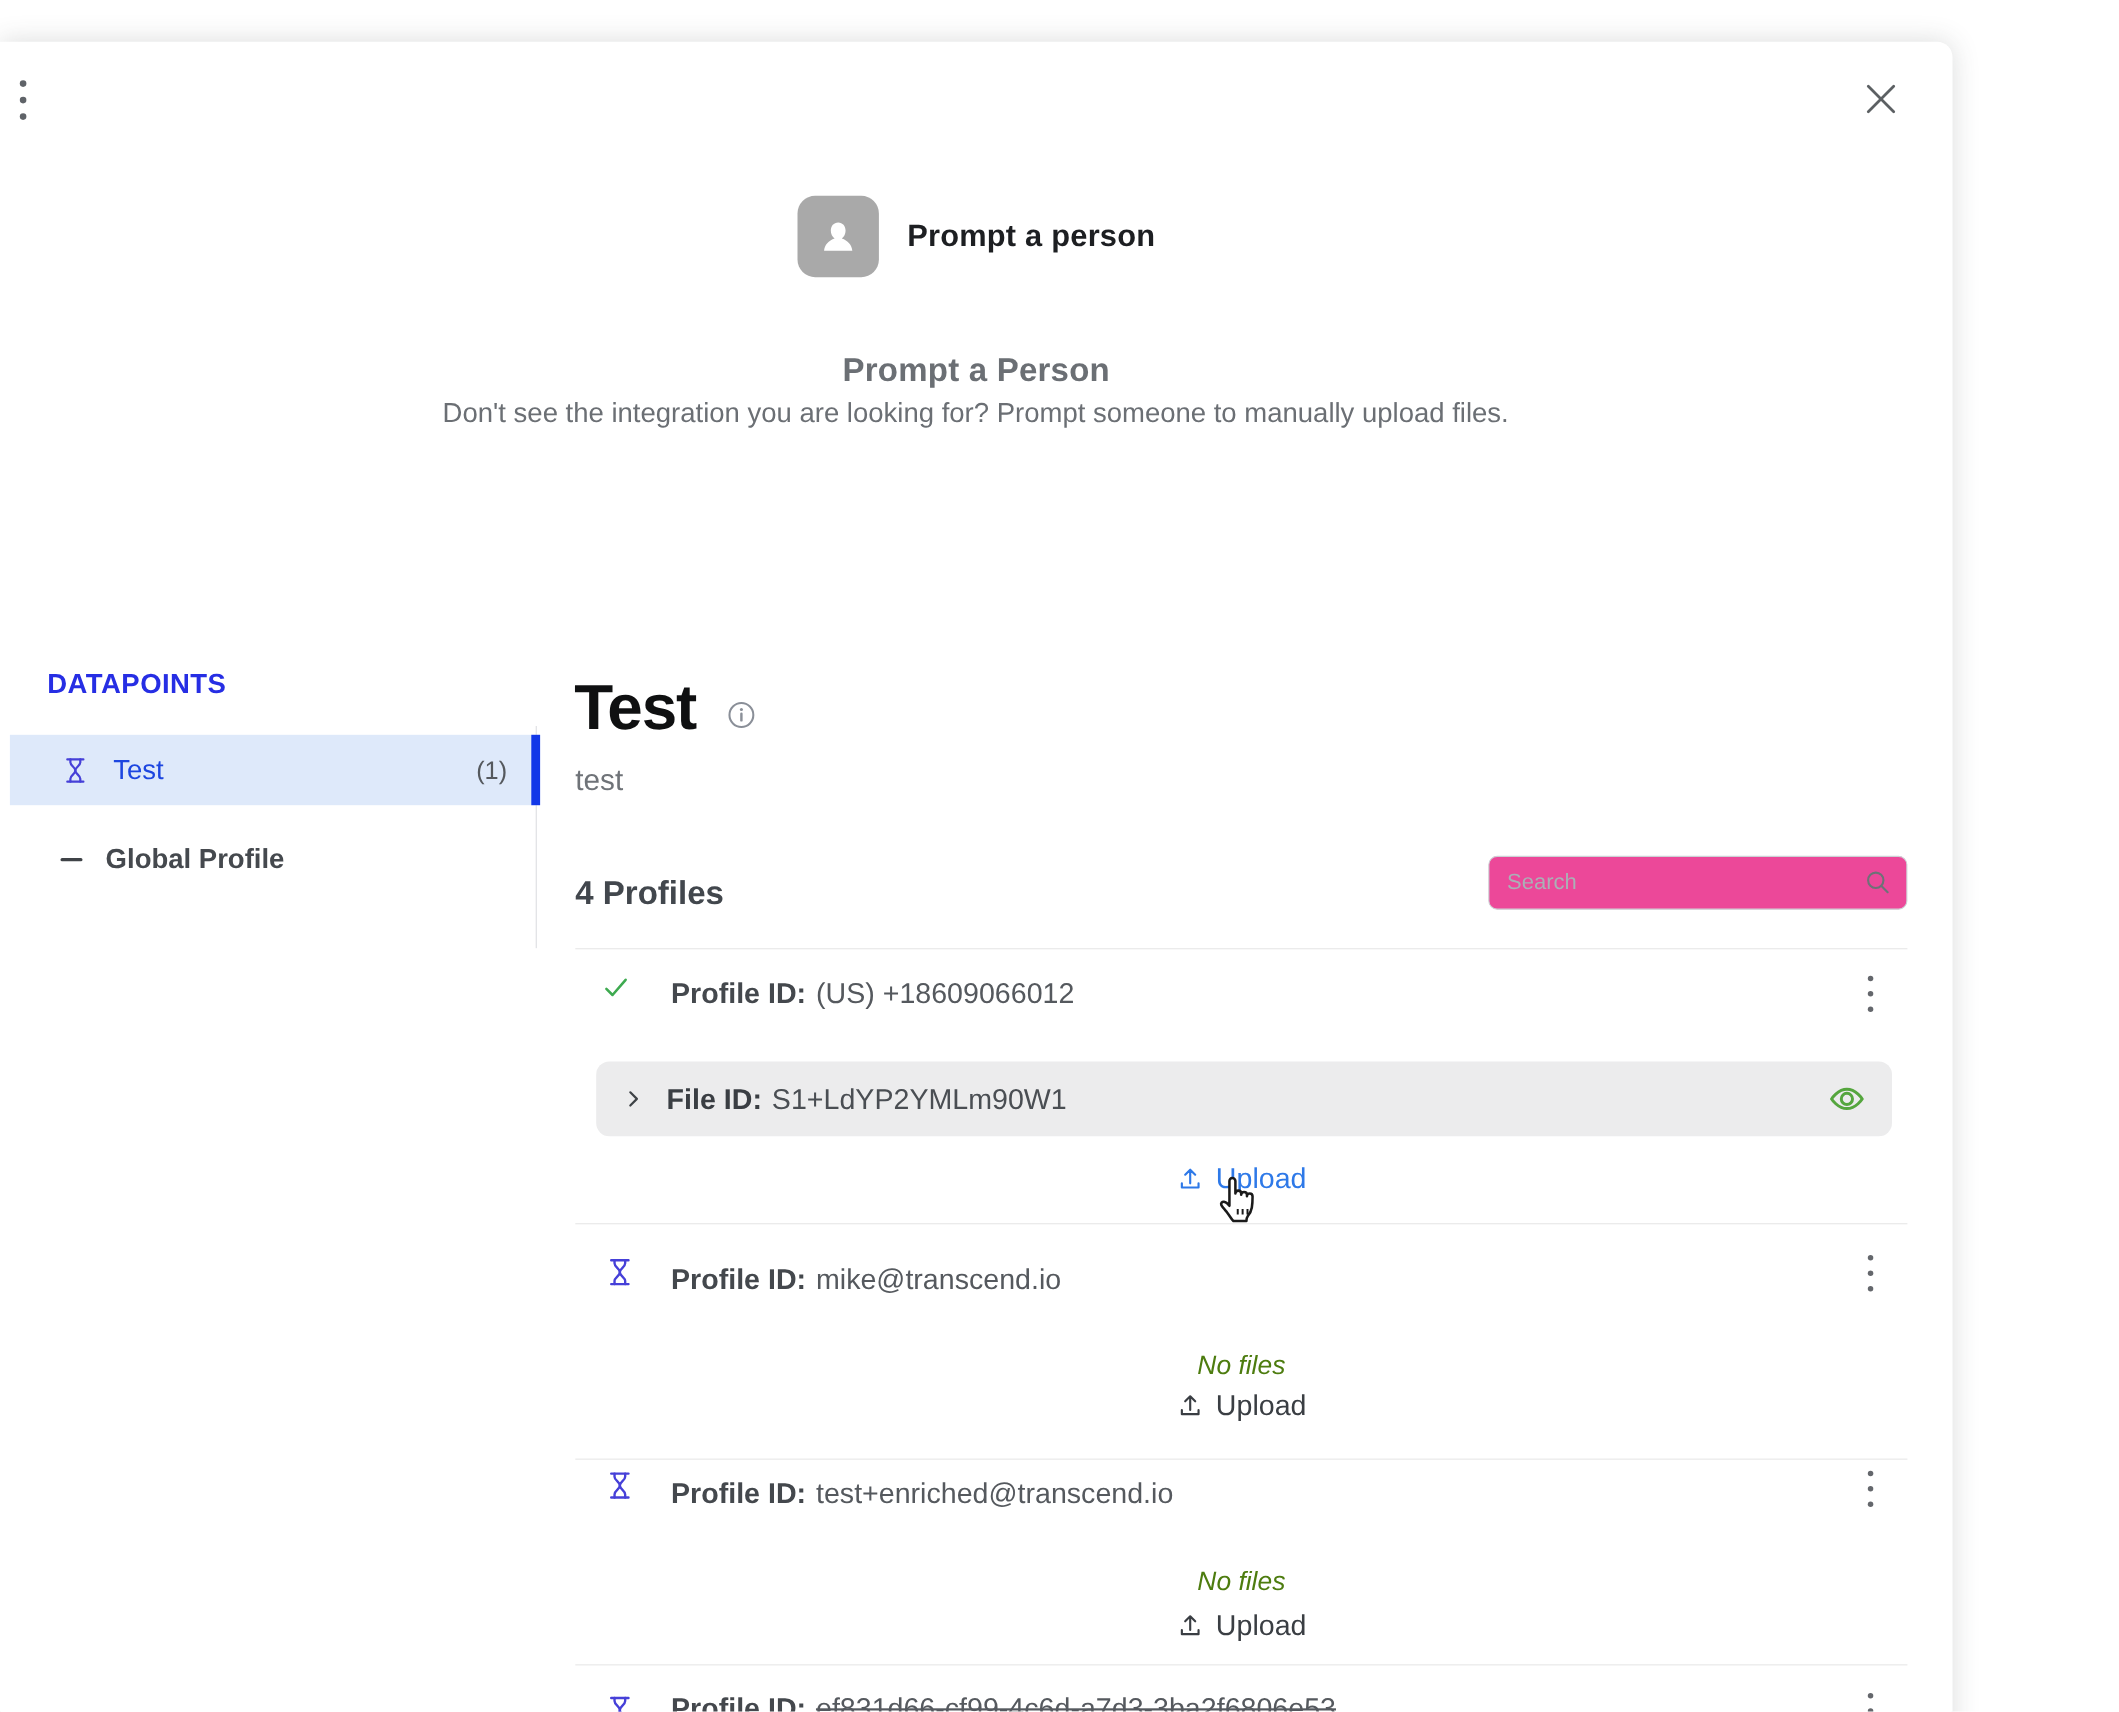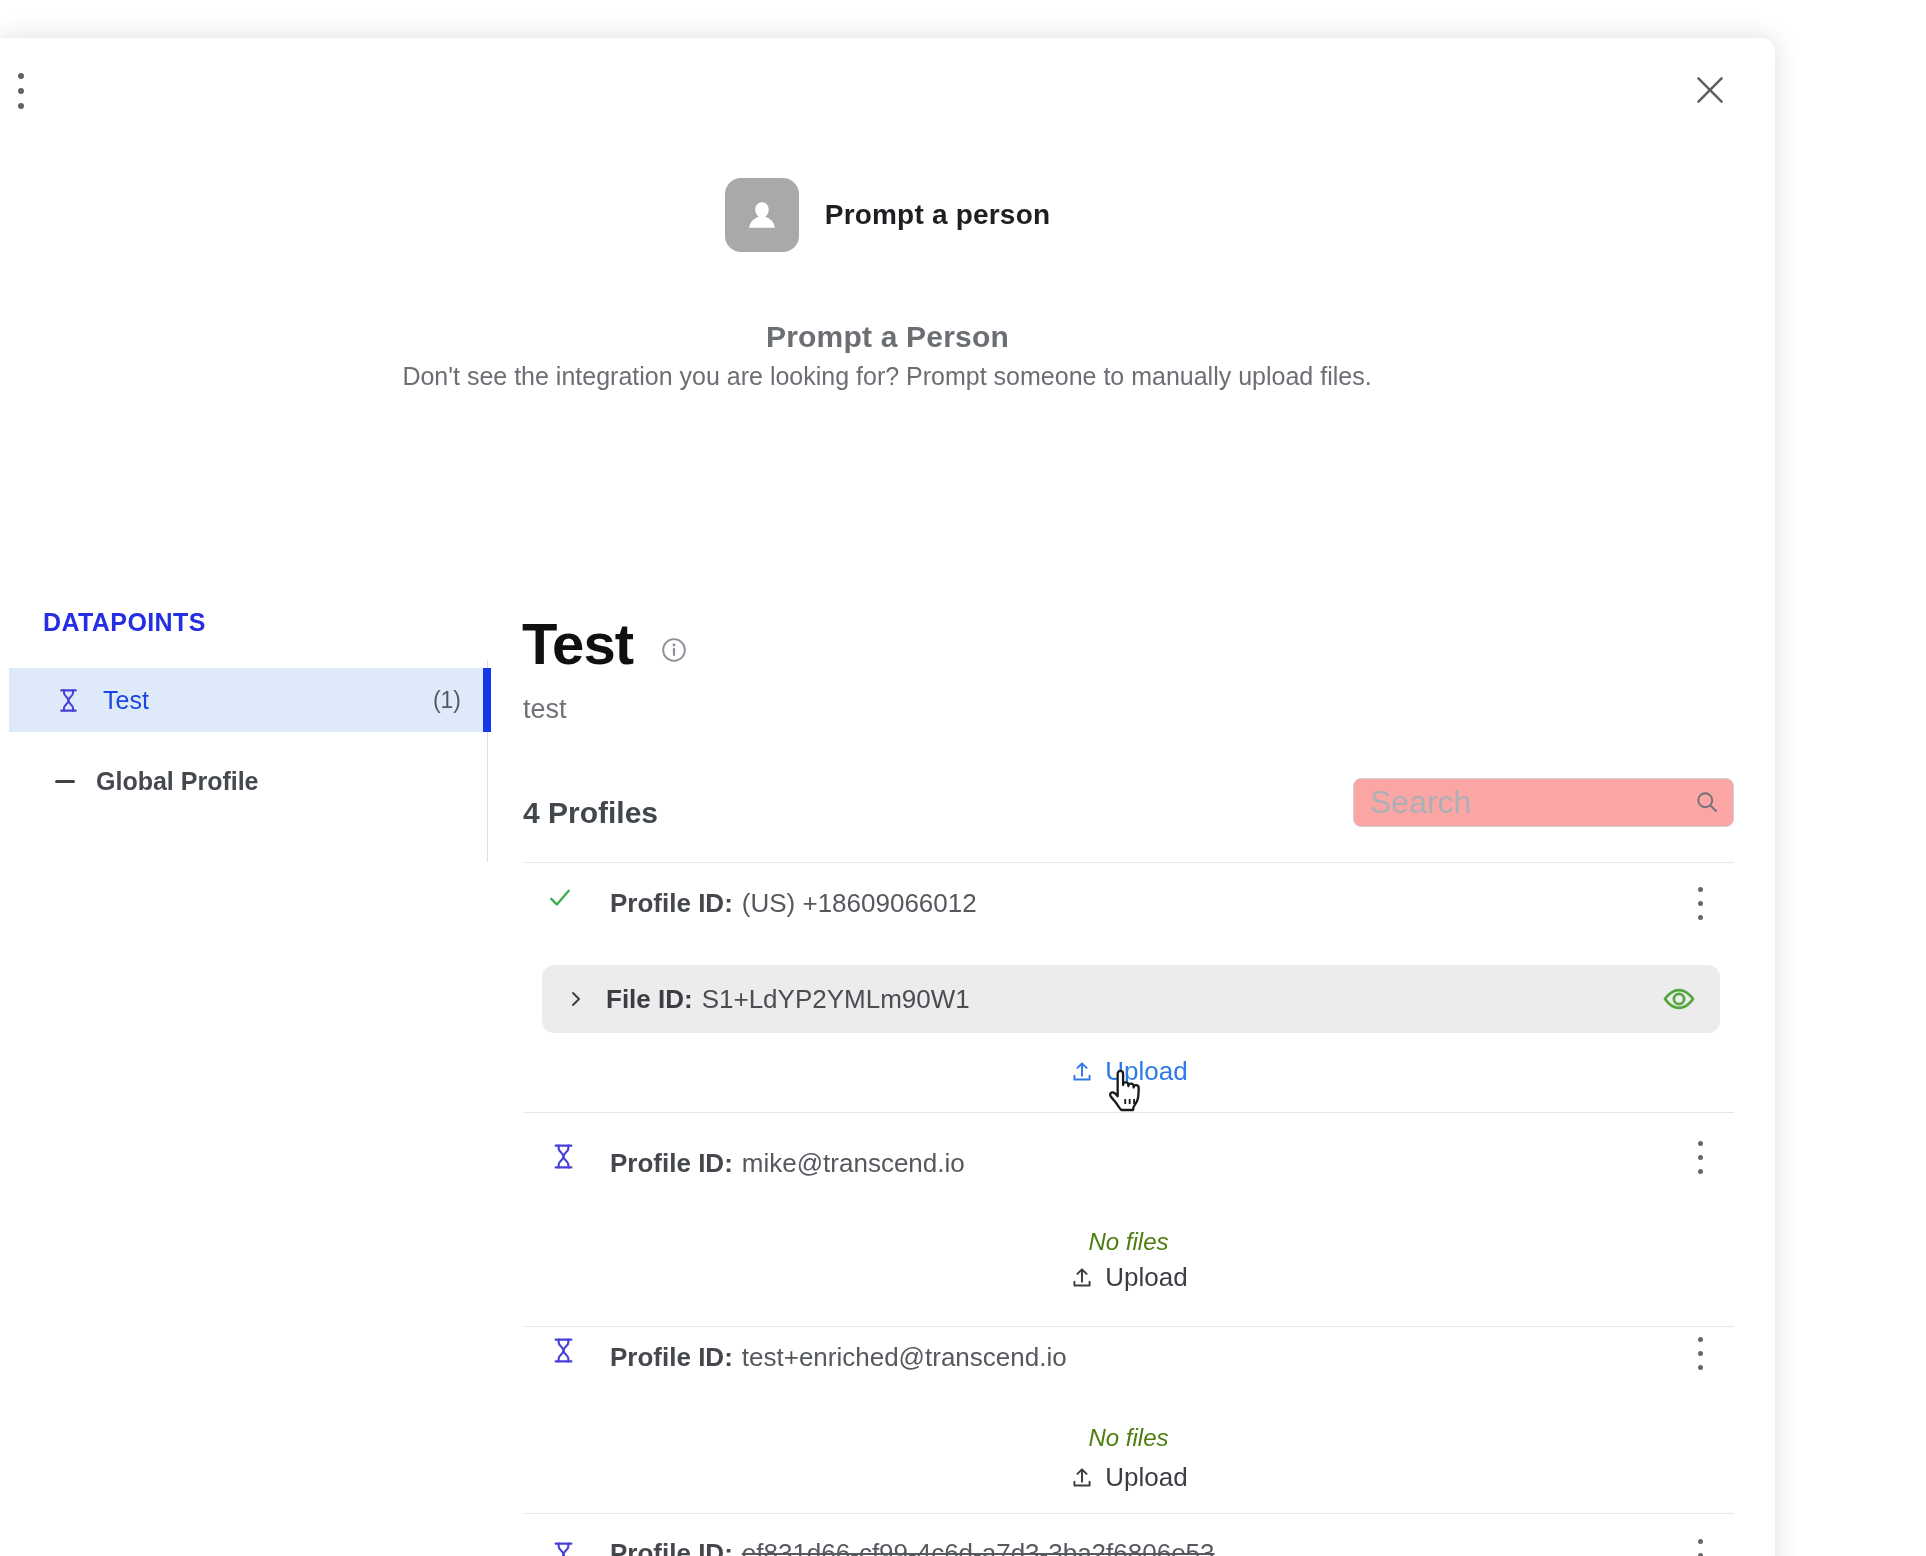--- a/index.html
+++ b/index.html
@@ -44,21 +44,21 @@
   .side-item-label2{font-size:25px;color:#45494e;margin-left:21px;}
   .dash-icon{width:20px;height:3px;background:#3f4347;border-radius:2px;}
   
   .main-title{left:522px;top:576px;font-size:58px;line-height:60px;font-weight:800;color:#0f1011;letter-spacing:-1px;}
   .info-btn{left:660px;top:598px;width:28px;height:28px;color:#8a8f98;cursor:pointer;background:none;border:none;padding:0;}
   .main-sub{left:523px;top:656px;font-size:27px;color:#6f7378;}
   .profiles-heading{left:523px;top:758px;font-size:30px;font-weight:700;color:#42474d;}
   .search-wrap{left:1353px;top:740px;width:381px;height:49px;}
   .search-input{
     width:100%;height:100%;box-sizing:border-box;border:1.5px solid #cdd1d5;border-radius:8px;
-    padding:0 52px 0 16px;font-size:32px;color:#3a3e43;outline:none;background:#fca5a5;
+    padding:0 52px 0 16px;font-size:20px;color:#3a3e43;outline:none;background:#ec4899;
     font-family:"Liberation Sans", sans-serif;
   }
   .search-input::placeholder{color:#aab0b6;}
   .search-icon{position:absolute;right:13px;top:11px;color:#6e7277;}
   
   .h-div{left:523px;width:1211px;height:1px;background:#e7e7e7;}
   .row-label{font-size:26px;line-height:30px;}
   .id-label{font-weight:700;color:#44484d;margin-right:9px;}
   .id-value{color:#55595e;}
   .struck .id-value{text-decoration:line-through;}

